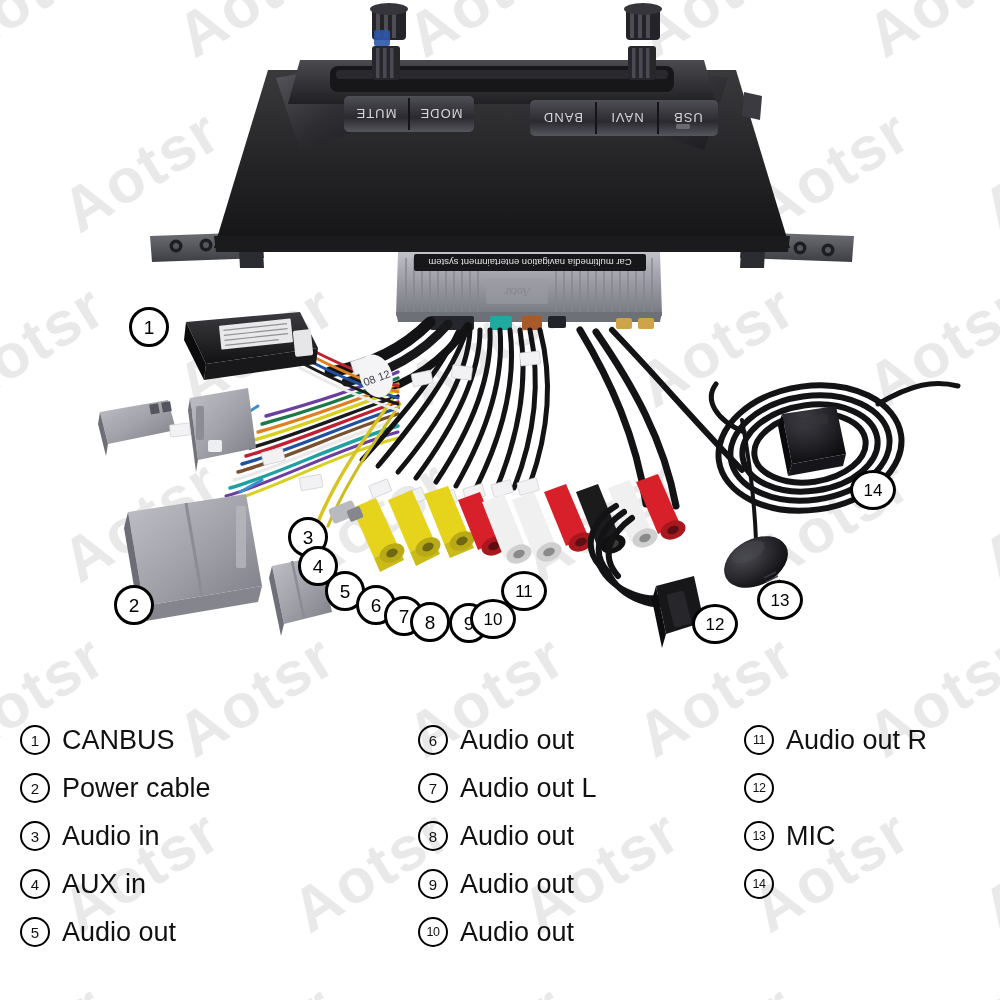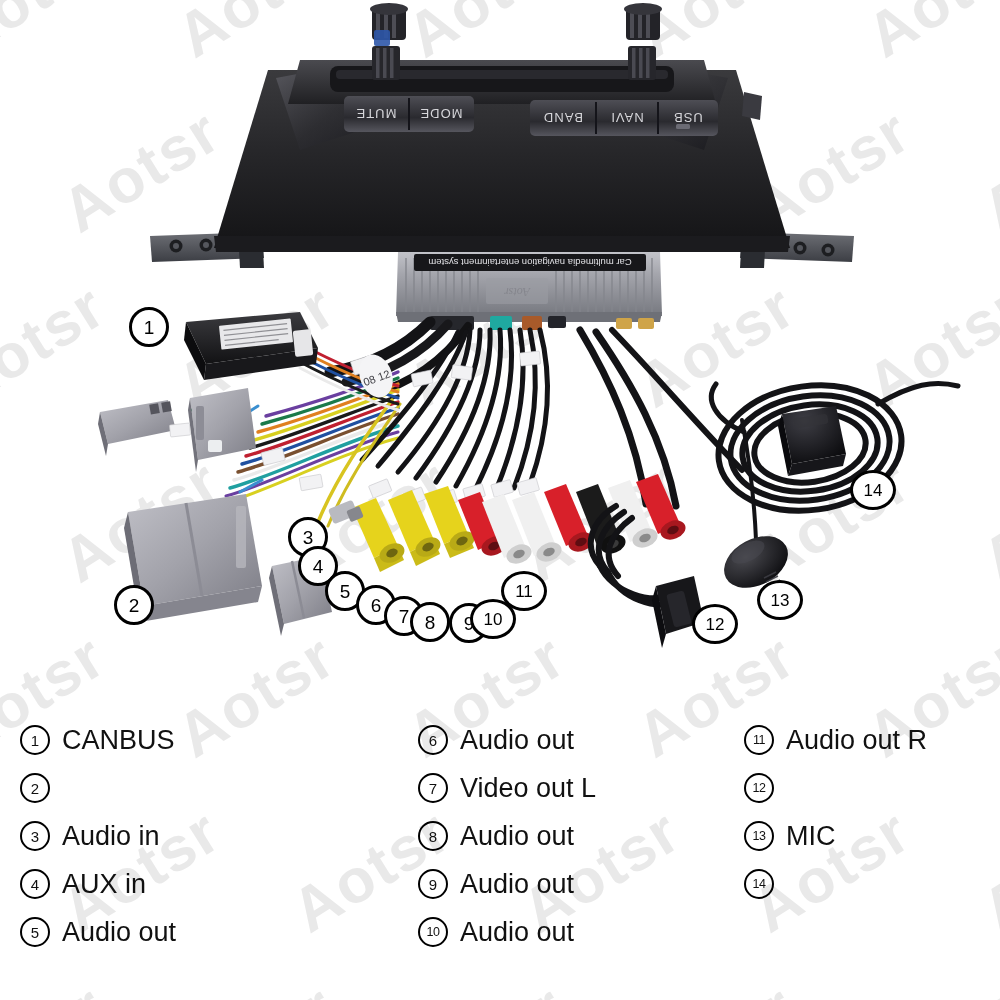--- a/index.html
+++ b/index.html
@@ -524,20 +524,21 @@
 </div>
 
 <div id="legend">
     <div class="legend-col" style="left: 20px;">
       <div class="legend-row">
         <span class="legend-num">1</span>
         <span class="legend-label">CANBUS</span>
       </div>
       <div class="legend-row">
         <span class="legend-num">2</span>
+        <span class="legend-label">Power cable</span>
       </div>
       <div class="legend-row">
         <span class="legend-num">3</span>
         <span class="legend-label">Audio in</span>
       </div>
       <div class="legend-row">
         <span class="legend-num">4</span>
         <span class="legend-label">AUX in</span>
       </div>
       <div class="legend-row">
@@ -545,21 +546,21 @@
         <span class="legend-label">Audio out</span>
       </div>
     </div>
     <div class="legend-col" style="left: 418px;">
       <div class="legend-row">
         <span class="legend-num">6</span>
         <span class="legend-label">Audio out</span>
       </div>
       <div class="legend-row">
         <span class="legend-num">7</span>
-        <span class="legend-label">Video out L</span>
+        <span class="legend-label">Audio out L</span>
       </div>
       <div class="legend-row">
         <span class="legend-num">8</span>
         <span class="legend-label">Audio out</span>
       </div>
       <div class="legend-row">
         <span class="legend-num">9</span>
         <span class="legend-label">Audio out</span>
       </div>
       <div class="legend-row">

